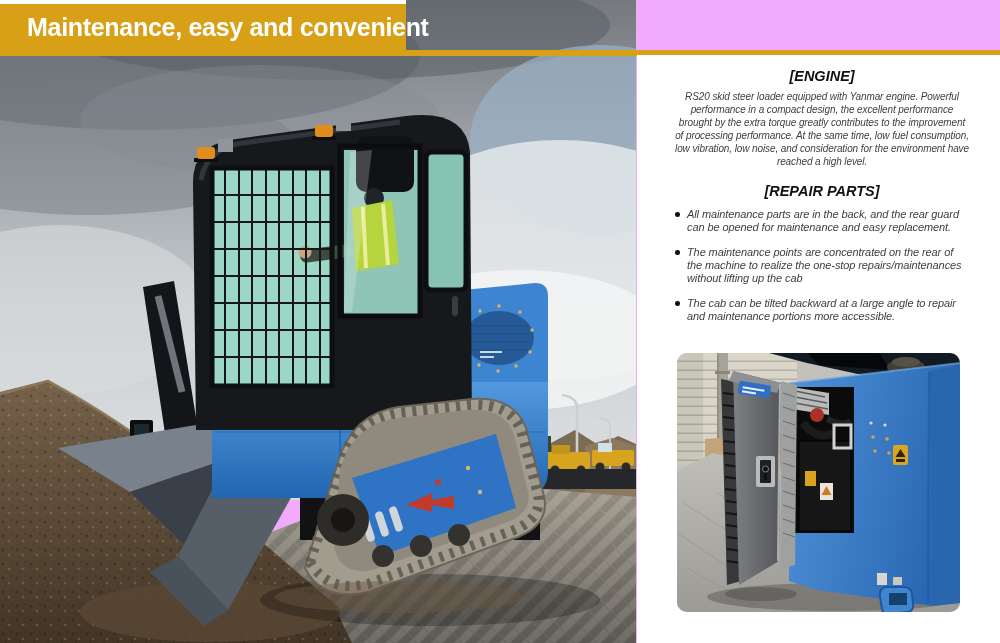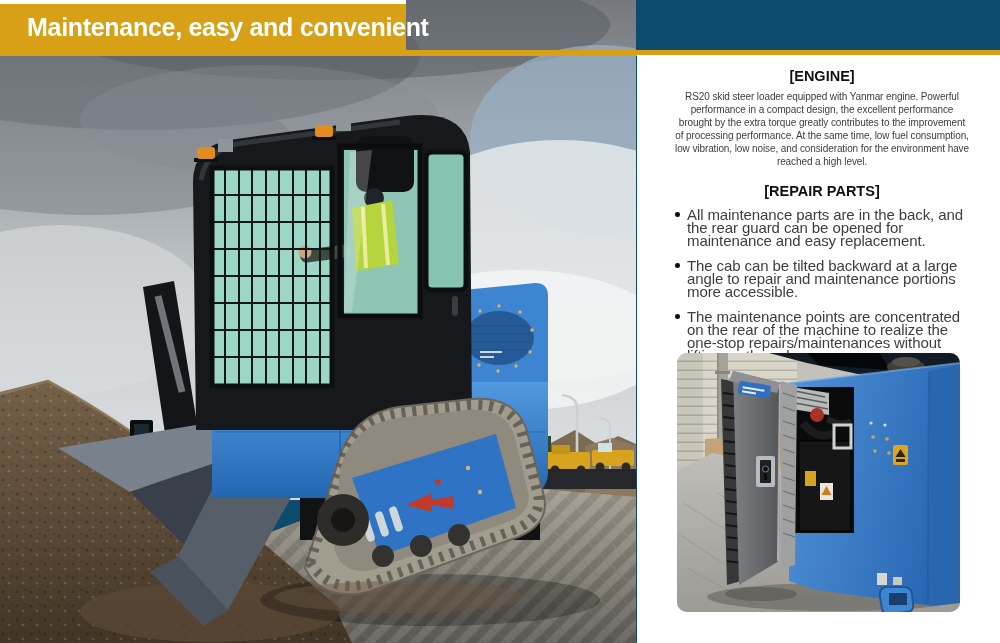--- a/index.html
+++ b/index.html
@@ -1,39 +1,39 @@
 <!DOCTYPE html>
 <html><head>
 <meta charset="utf-8">
 <style>
   html,body{margin:0;padding:0;background:#ffffff;}
-  .page{position:relative;width:1000px;height:643px;background:#0c4a6e;overflow:hidden;
+  .page{position:relative;width:1000px;height:643px;background:#f0abfc;overflow:hidden;
         font-family:"Liberation Sans","DejaVu Sans",sans-serif;}
 
   
   .main-photo{position:absolute;left:0;top:0;width:636px;height:643px;overflow:hidden;}
   .main-photo svg{display:block;}
 
   
   .banner-gap{position:absolute;left:0;top:0;width:406px;height:4px;background:#ffffff;}
   .title-banner{position:absolute;left:0;top:4px;width:406px;height:46px;background:#D7A017;}
   .title-banner span{display:block;line-height:46px;padding-left:27px;color:#ffffff;
         font-size:25px;font-weight:bold;letter-spacing:-0.3px;white-space:nowrap;}
   .gold-line{position:absolute;left:0;top:50px;width:1000px;height:6px;background:#D7A017;}
 
   
   .col{position:absolute;left:637px;top:55px;width:363px;height:588px;background:#ffffff;}
-  .tblock{position:absolute;left:37px;width:296px;}
+  .tblock{position:absolute;left:37px;width:296px;font-style:italic;}
   #engine-block{top:13px;}
   #repair-block{top:128px;}
   .sec-heading{font-size:14.5px;font-weight:bold;color:#111111;text-align:center;margin:0 0 6px 0;}
   .sec-body{font-size:10px;line-height:13px;letter-spacing:-0.1px;color:#3e3e3e;margin:0;text-align:center;}
   ul.bullets{list-style:none;margin:9px 0 0 0;padding:0;}
   ul.bullets li{position:relative;padding-left:13px;margin-bottom:12px;
-        font-size:15px;line-height:13px;letter-spacing:-0.1px;color:#3e3e3e;}
+        font-size:11px;line-height:13px;letter-spacing:-0.1px;color:#3e3e3e;}
   ul.bullets .dot{position:absolute;left:1px;top:4px;width:4.5px;height:4.5px;border-radius:50%;background:#111111;}
 
   
   .bottom-photo{position:absolute;left:677px;top:353px;width:283px;height:259px;
         border-radius:10px;overflow:hidden;}
   .bottom-photo svg{display:block;}
 </style>
 </head>
 <body>
 
@@ -258,25 +258,25 @@
 
     <div class="tblock" id="repair-block">
       <h3 class="sec-heading">[REPAIR PARTS]</h3>
       <ul class="bullets">
         <li>
           <span class="dot"></span>
           <span>All maintenance parts are in the back, and the rear guard can be opened for maintenance and easy replacement.</span>
         </li>
         <li>
           <span class="dot"></span>
-          <span>The cab can be tilted backward at a large angle to repair and maintenance portions more accessible.</span>
+          <span>The maintenance points are concentrated on the rear of the machine to realize the one-stop repairs/maintenances without lifting up the cab</span>
         </li>
         <li>
           <span class="dot"></span>
-          <span>The maintenance points are concentrated on the rear of the machine to realize the one-stop repairs/maintenances without lifting up the cab</span>
+          <span>The cab can be tilted backward at a large angle to repair and maintenance portions more accessible.</span>
         </li>
       </ul>
     </div>
   </div>
 
   <div class="bottom-photo">
     <svg width="283" height="259" viewBox="0 0 283 259" xmlns="http://www.w3.org/2000/svg">
       <defs>
         <linearGradient id="concG" x1="0" y1="0" x2="0" y2="1">
           <stop offset="0" stop-color="#c0beb8"></stop>

